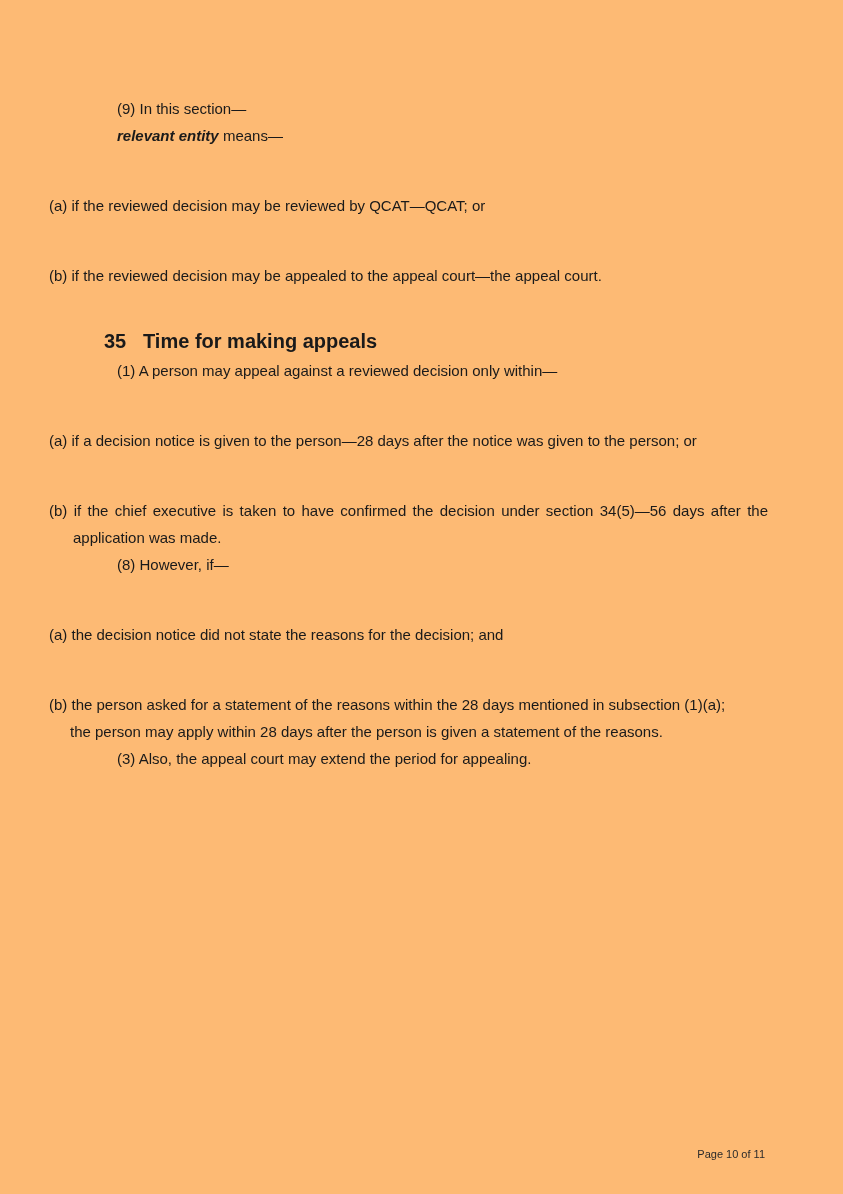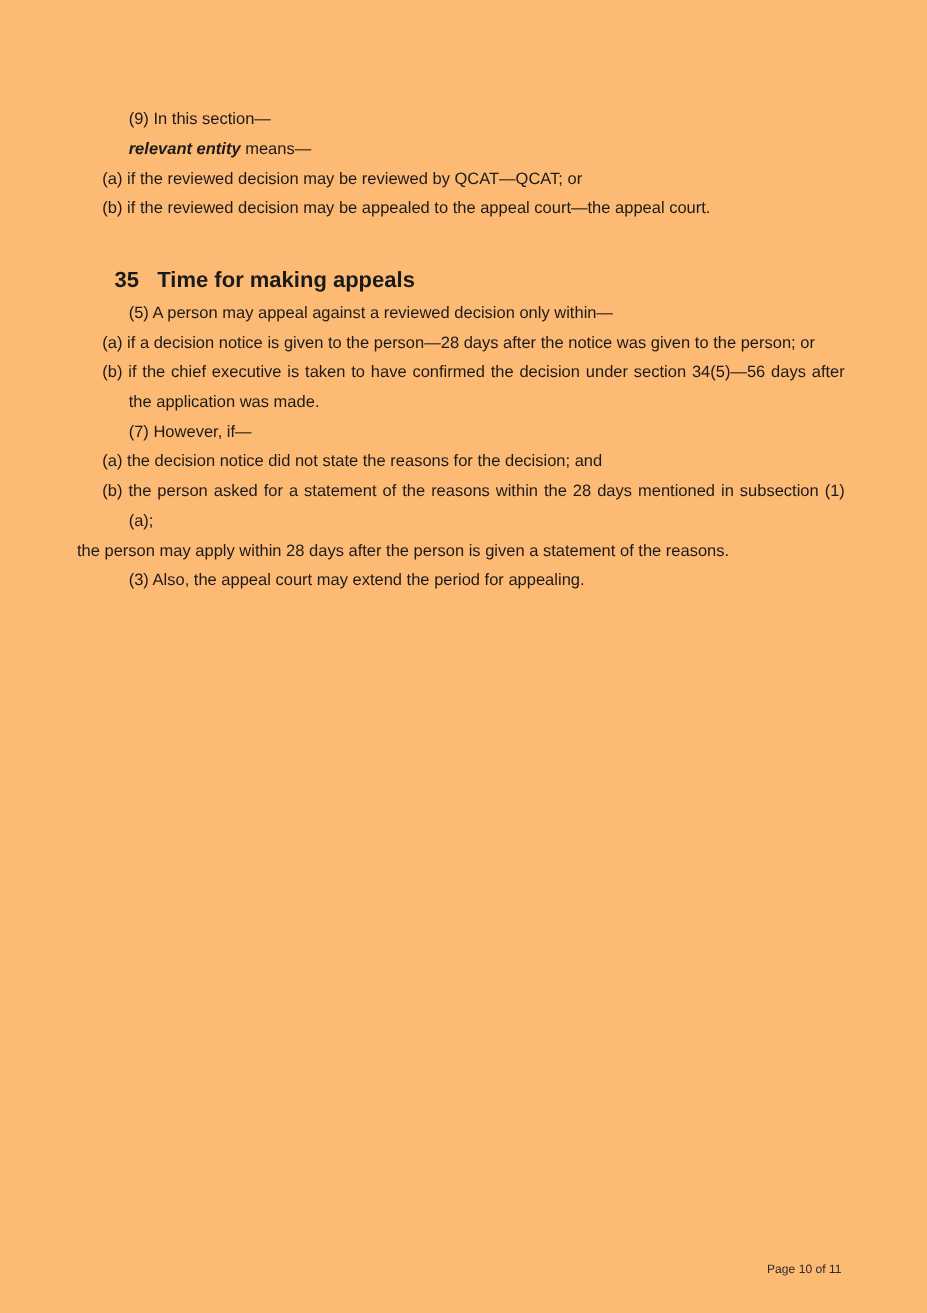--- a/index.html
+++ b/index.html
@@ -23,21 +23,21 @@
     width: 843px;
     padding-top: 95px;
     padding-right: 75px;
     font-size: 15px;
     line-height: 27px;
   }
   p { margin: 0; }
   
   .def-line   { padding-left: 117px; }
   .lvl-1      { padding-left: 117px; }           
-  .item       { padding-left: 117px; text-indent: -24px; } 
+  .item       { padding-left: 73px; text-indent: -24px; margin-top: 43px; } 
   .cont-line  { padding-left: 70px; }           
   .just       { text-align: justify; }
   .term       { font-weight: bold; font-style: italic; }
   .section-heading {
     padding-left: 104px;
     margin-top: 39px;
     font-weight: bold;
     font-size: 20px;
     line-height: 27px;
     display: flex;
@@ -66,27 +66,27 @@
 
     <p class="item">(a) if the reviewed decision may be reviewed by QCAT—QCAT; or</p>
 
     <p class="item">(b) if the reviewed decision may be appealed to the appeal court—the appeal court.</p>
 
     <p class="section-heading">
         <span class="sec-num">35</span>
         <span>Time for making appeals</span>
       </p>
 
-    <p class="lvl-1 after-heading">(5) A person may appeal against a reviewed decision only within—</p>
+    <p class="lvl-1 after-heading">(1) A person may appeal against a reviewed decision only within—</p>
 
     <p class="item just">(a) if a decision notice is given to the person—28 days after the notice was given to the person; or</p>
 
     <p class="item just">(b) if the chief executive is taken to have confirmed the decision under section 34(5)—56 days after the application was made.</p>
 
-    <p class="lvl-1">(7) However, if—</p>
+    <p class="lvl-1">(8) However, if—</p>
 
     <p class="item">(a) the decision notice did not state the reasons for the decision; and</p>
 
     <p class="item just">(b) the person asked for a statement of the reasons within the 28 days mentioned in subsection (1)(a);</p>
 
     <p class="cont-line">the person may apply within 28 days after the person is given a statement of the reasons.</p>
 
     <p class="lvl-1">(3) Also, the appeal court may extend the period for appealing.</p>
 
   </div>

